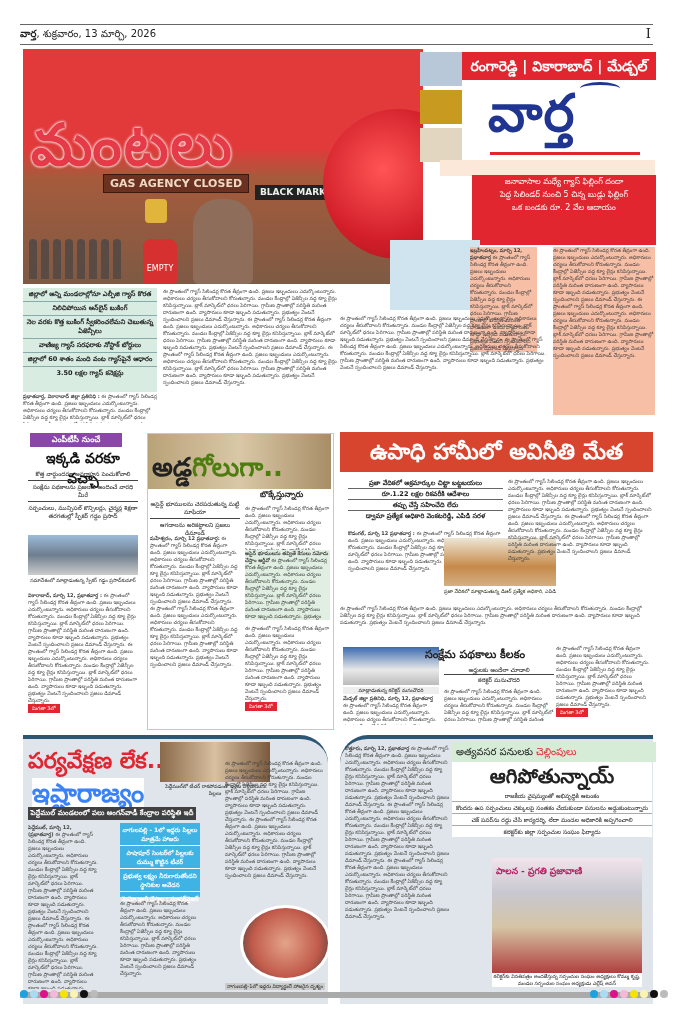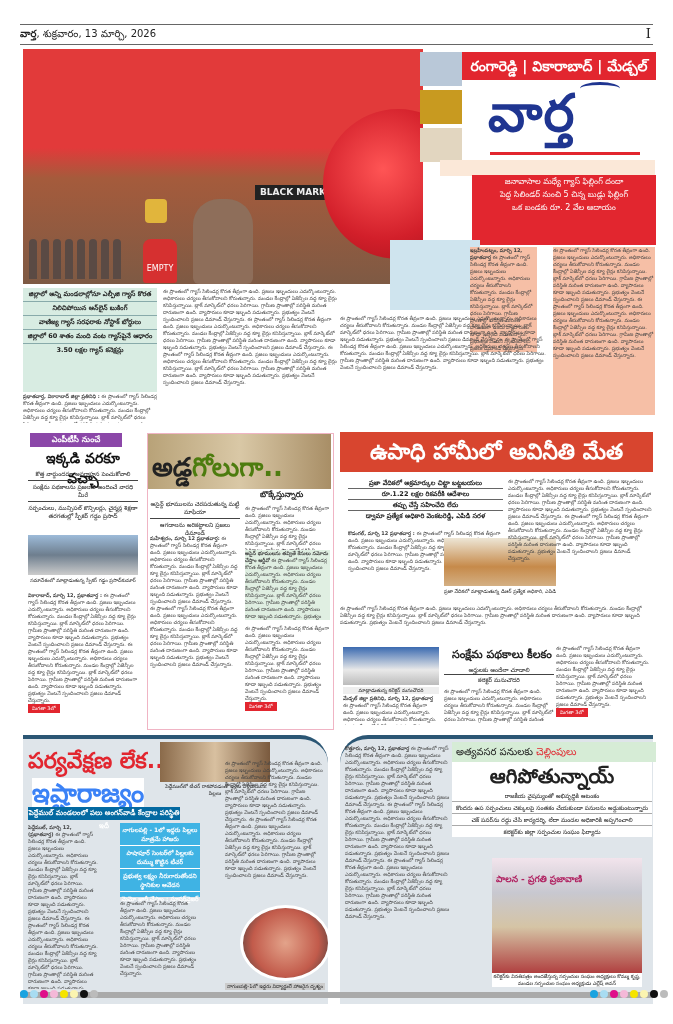--- a/index.html
+++ b/index.html
@@ -79,34 +79,34 @@
   .up-sub div{border-bottom:1px solid #666;}
   .up-body1{left:348px;top:530px;width:155px;height:140px;}
   .up-photo{left:444px;top:538px;width:112px;height:48px;background:linear-gradient(180deg,#ede6d6,#c68a4a 60%,#d4b084);}
   .up-cap{left:444px;top:588px;width:112px;font-size:5px;text-align:center;}
   .up-body2{left:508px;top:478px;width:145px;height:125px;}
   .up-body3{left:340px;top:605px;width:313px;height:40px;}
 
   
   .sank-photo{left:343px;top:647px;width:96px;height:38px;background:linear-gradient(180deg,#3b6ab0,#e9e9e9 60%,#bbb);}
   .sank-cap{left:343px;top:687px;width:96px;font-size:5px;text-align:center;background:#eee;}
-  .sank-head{left:452px;top:648px;width:110px;font-size:11px;font-weight:bold;text-align:left;}
+  .sank-head{left:420px;top:648px;width:110px;font-size:11px;font-weight:bold;text-align:center;}
   .sank-sub{left:444px;top:665px;width:110px;font-size:6px;text-align:center;line-height:9px;}
   .sank-body1{left:343px;top:695px;width:96px;height:30px;}
   .sank-body2{left:444px;top:688px;width:110px;height:35px;}
   .sank-body3{left:556px;top:645px;width:95px;height:78px;}
 
   
   .panel-l{left:23px;top:735px;width:305px;height:265px;background:#dfe5ea;border-top:4px solid #2b5674;border-radius:0 28px 0 0;}
   .pv-h1{left:28px;top:748px;font-size:22px;font-weight:bold;color:#e2262f;}
   .pv-h2{left:32px;top:778px;background:#fff;}
   .pv-h2 span{font-size:26px;font-weight:bold;color:#3b82f6;padding:0 0;}
   .pv-photo{left:160px;top:742px;width:110px;height:40px;background:linear-gradient(90deg,#8a6a4a,#d8c0a0 50%,#7a5a3e);}
   .pv-cap{left:160px;top:783px;width:110px;font-size:5px;text-align:center;line-height:7px;}
-  .pv-band{left:28px;top:807px;width:152px;height:13px;background:#0369a1;color:#fff;font-size:7px;font-weight:bold;text-align:center;line-height:13px;}
+  .pv-band{left:28px;top:807px;width:168px;height:13px;background:#404040;color:#fff;font-size:7px;font-weight:bold;text-align:center;line-height:13px;}
   .pv-body1{left:28px;top:824px;width:70px;height:165px;}
   .pv-bluebox{left:120px;top:823px;width:80px;height:74px;background:#3fb3e4;color:#fff;font-size:6px;text-align:center;line-height:9px;font-weight:bold;}
   .pv-bluebox div{border-bottom:1px solid #fff;padding:2px 0;}
   .pv-body2{left:120px;top:900px;width:80px;height:90px;}
   .pv-body3{left:225px;top:760px;width:100px;height:120px;}
   .pv-circle{left:240px;top:905px;width:85px;height:70px;border-radius:50%;background:radial-gradient(circle,#e3a38a,#c25b4b 60%,#3a3a3a);border:3px solid #fff;}
   .pv-circ-cap{left:225px;top:983px;width:100px;font-size:5px;background:#ccc;text-align:center;}
 
   
   .panel-r{left:340px;top:735px;width:313px;height:265px;background:#dfe5ea;border-top:4px solid #2b5674;border-radius:28px 0 0 0;}
@@ -143,22 +143,24 @@
       <i style="left:24px"></i>
       <i style="left:36px"></i>
       <i style="left:48px"></i>
       <i style="left:60px"></i>
       <i style="left:72px"></i>
       <i style="left:84px"></i>
   </div>
   <div class="abs lock"></div>
   <div class="abs man"></div>
   <div class="abs cyl">EMPTY</div>
+  <div class="abs sign1">GAS AGENCY CLOSED</div>
   <div class="abs sign2">BLACK MARKET PRICES SOAR</div>
   <div class="abs balloon"></div>
+  <div class="abs hero-t2">మంటలు</div>
 </div>
 
 <div class="abs thumb-col">
   <div class="thumb" style="background:#b9c8d8"></div>
   <div class="thumb" style="background:#c89a20"></div>
   <div class="thumb" style="background:#e2d6c0"></div>
 </div>
 
 <div class="abs edition">రంగారెడ్డి | వికారాబాద్ | మేడ్చల్</div>
 <div class="abs logo-box"></div>
@@ -179,20 +181,21 @@
   <span>ఈ ప్రాంతంలో గ్యాస్ సిలిండర్ల కొరత తీవ్రంగా ఉంది. ప్రజలు ఇబ్బందులు ఎదుర్కొంటున్నారు. అధికారులు చర్యలు తీసుకోవాలని కోరుతున్నారు. మండల కేంద్రాల్లో ఏజెన్సీల వద్ద క్యూ లైన్లు కనిపిస్తున్నాయి. బ్లాక్ మార్కెట్‌లో ధరలు పెరిగాయి. గ్రామీణ ప్రాంతాల్లో పరిస్థితి మరింత దారుణంగా ఉంది. వ్యాపారులు కూడా ఇబ్బంది పడుతున్నారు. ప్రభుత్వం వెంటనే స్పందించాలని ప్రజలు డిమాండ్ చేస్తున్నారు.</span>
 </div>
 <div class="abs salmon2 txt">
   <span>ఈ ప్రాంతంలో గ్యాస్ సిలిండర్ల కొరత తీవ్రంగా ఉంది. ప్రజలు ఇబ్బందులు ఎదుర్కొంటున్నారు. అధికారులు చర్యలు తీసుకోవాలని కోరుతున్నారు. మండల కేంద్రాల్లో ఏజెన్సీల వద్ద క్యూ లైన్లు కనిపిస్తున్నాయి. బ్లాక్ మార్కెట్‌లో ధరలు పెరిగాయి. గ్రామీణ ప్రాంతాల్లో పరిస్థితి మరింత దారుణంగా ఉంది. వ్యాపారులు కూడా ఇబ్బంది పడుతున్నారు. ప్రభుత్వం వెంటనే స్పందించాలని ప్రజలు డిమాండ్ చేస్తున్నారు.</span>
   <span>ఈ ప్రాంతంలో గ్యాస్ సిలిండర్ల కొరత తీవ్రంగా ఉంది. ప్రజలు ఇబ్బందులు ఎదుర్కొంటున్నారు. అధికారులు చర్యలు తీసుకోవాలని కోరుతున్నారు. మండల కేంద్రాల్లో ఏజెన్సీల వద్ద క్యూ లైన్లు కనిపిస్తున్నాయి. బ్లాక్ మార్కెట్‌లో ధరలు పెరిగాయి. గ్రామీణ ప్రాంతాల్లో పరిస్థితి మరింత దారుణంగా ఉంది. వ్యాపారులు కూడా ఇబ్బంది పడుతున్నారు. ప్రభుత్వం వెంటనే స్పందించాలని ప్రజలు డిమాండ్ చేస్తున్నారు.</span>
 </div>
 
 <div class="abs greenbox">
   <div class="row">జిల్లాలో అన్ని మండలాల్లోనూ ఎల్పీజి గ్యాస్ కొరత</div>
   <div class="row">నిలిచిపోయిన ఆన్‌లైన్ బుకింగ్</div>
+  <div class="row">నెల వరకు కొత్త బుకింగ్ స్వీకరించలేమని చెబుతున్న ఏజెన్సీలు</div>
   <div class="row">వాణిజ్య గ్యాస్ సరఫరాకు నోస్టాక్ బోర్డులు</div>
   <div class="row">జిల్లాలో 60 శాతం మంది వంట గ్యాస్‌పైనే ఆధారం</div>
   <div class="row" style="border:none">3.50 లక్షల గ్యాస్ కనెక్షన్లు</div>
 </div>
 <div class="abs body1 txt">
   <b>ప్రభాతవార్త, వికారాబాద్ జిల్లా ప్రతినిధి :</b>
   <span>ఈ ప్రాంతంలో గ్యాస్ సిలిండర్ల కొరత తీవ్రంగా ఉంది. ప్రజలు ఇబ్బందులు ఎదుర్కొంటున్నారు. అధికారులు చర్యలు తీసుకోవాలని కోరుతున్నారు. మండల కేంద్రాల్లో ఏజెన్సీల వద్ద క్యూ లైన్లు కనిపిస్తున్నాయి. బ్లాక్ మార్కెట్‌లో ధరలు పెరిగాయి. గ్రామీణ ప్రాంతాల్లో పరిస్థితి మరింత దారుణంగా ఉంది. వ్యాపారులు కూడా ఇబ్బంది పడుతున్నారు. ప్రభుత్వం వెంటనే స్పందించాలని ప్రజలు డిమాండ్ చేస్తున్నారు.</span>
 </div>
 <div class="abs body2 txt">
   <span>ఈ ప్రాంతంలో గ్యాస్ సిలిండర్ల కొరత తీవ్రంగా ఉంది. ప్రజలు ఇబ్బందులు ఎదుర్కొంటున్నారు. అధికారులు చర్యలు తీసుకోవాలని కోరుతున్నారు. మండల కేంద్రాల్లో ఏజెన్సీల వద్ద క్యూ లైన్లు కనిపిస్తున్నాయి. బ్లాక్ మార్కెట్‌లో ధరలు పెరిగాయి. గ్రామీణ ప్రాంతాల్లో పరిస్థితి మరింత దారుణంగా ఉంది. వ్యాపారులు కూడా ఇబ్బంది పడుతున్నారు. ప్రభుత్వం వెంటనే స్పందించాలని ప్రజలు డిమాండ్ చేస్తున్నారు.</span>
@@ -326,21 +329,21 @@
   <span>చెల్లింపులు</span>
 </div>
 <div class="abs ag-head">ఆగిపోతున్నాయ్</div>
 <div class="abs ag-sub">
   <div>రాజకీయ వైషమ్యంతో అభివృద్ధికి ఆటంకం</div>
   <div>కొందరు ఉప సర్పంచులు చెక్కులపై సంతకం చేయకుండా పనులను అడ్డుకుంటున్నారు</div>
   <div>చెక్ పవర్‌ను రద్దు చేసి కార్యదర్శి, లేదా మండల అధికారికి అప్పగించాలి</div>
   <div style="border:none">కలెక్టర్‌కు జిల్లా సర్పంచుల సంఘం ఫిర్యాదు</div>
 </div>
 <div class="abs ag-photo">
-  <div style="font-size:9px;color:#b02060;font-weight:bold;padding:16px 4px;">పాలన - ప్రగతి ప్రజావాణి</div>
+  <div style="font-size:9px;color:#b02060;font-weight:bold;padding:8px 4px;">పాలన - ప్రగతి ప్రజావాణి</div>
 </div>
 <div class="abs ag-cap">కలెక్టర్‌కు వినతిపత్రం అందజేస్తున్న సర్పంచుల సంఘం అధ్యక్షులు కొమ్ము కృష్ణ, మండల సర్పంచుల సంఘం అధ్యక్షుడు ఎల్లేష్ అవన్</div>
 
 <div class="abs cbar"></div>
 <div class="abs dots">
   <i style="background:#1aa3e0"></i>
     <i style="background:#a8dcf2"></i>
     <i style="background:#e0108a"></i>
     <i style="background:#f4b8d8"></i>
     <i style="background:#f5e400"></i>

